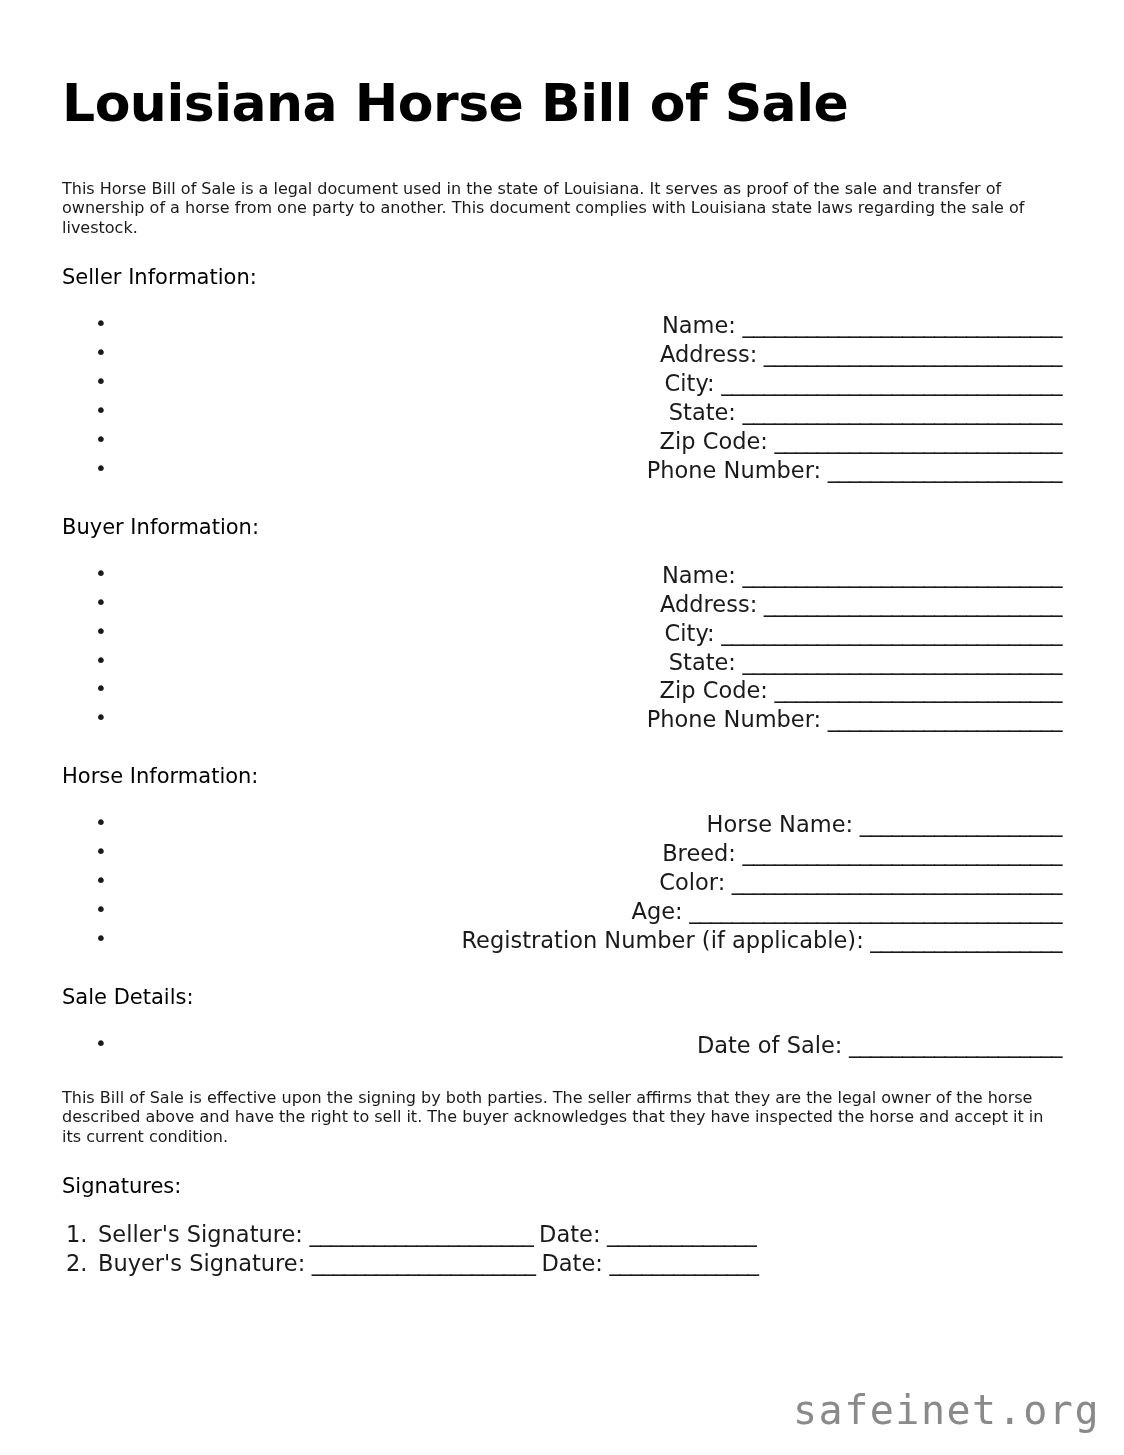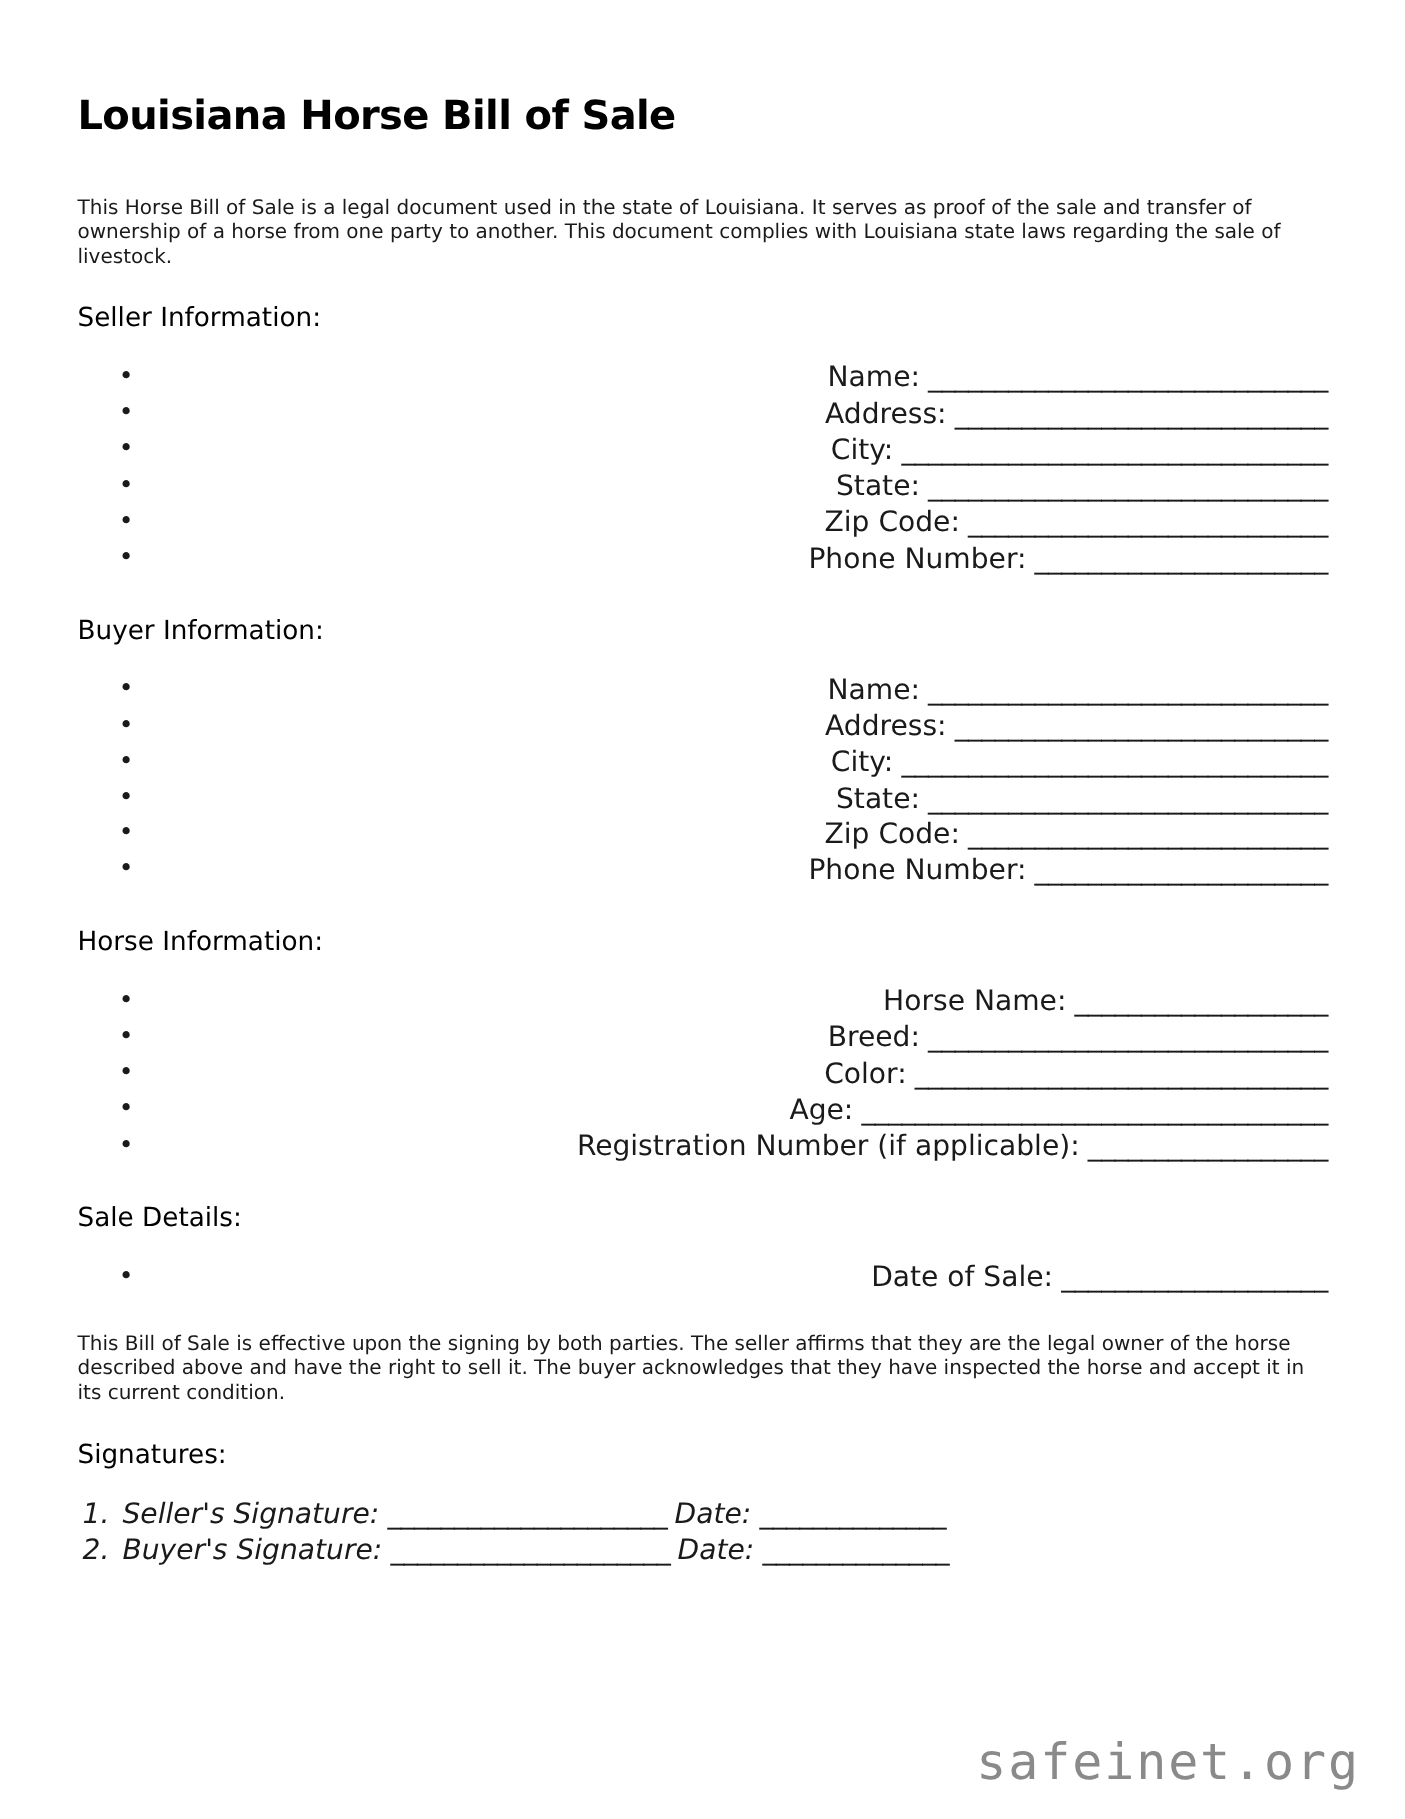--- a/index.html
+++ b/index.html
@@ -20,21 +20,21 @@
     position: absolute;
     left: 0;
     top: 0;
     width: 1124px;
     height: 1455px;
     box-sizing: border-box;
     padding: 62px 62px 0 62px;
     background: #ffffff;
   }
   .doc-title {
-    font-size: 32px;
+    font-size: 52px;
     font-weight: bold;
     letter-spacing: -0.5px;
     margin: 12px 0 0 0;
     line-height: 1.15;
   }
   .intro-para,
   .body-para {
     font-size: 16px;
     line-height: 1.22;
     margin: 0;
@@ -72,21 +72,20 @@
   ul.field-list > li::before {
     content: "\2022";
     position: absolute;
     left: 33px;
     top: 0;
     font-size: 20px;
     line-height: 1.285;
   }
   ol.sig-list {
     counter-reset: sigitem;
-    font-style: italic;
   }
   ol.sig-list > li {
     font-size: 22.5px;
     line-height: 1.285;
     position: relative;
     padding-left: 36px;
     white-space: nowrap;
     color: #1a1a1a;
   }
   ol.sig-list > li::before {
@@ -97,21 +96,21 @@
     top: 0;
   }
   .blank {
     letter-spacing: -0.6px;
   }
   .sig-date {
     margin-left: 6px;
   }
   .watermark {
     position: absolute;
-    right: 36px;
+    right: 24px;
     bottom: 22px;
     font-family: "DejaVu Sans Mono", "Liberation Mono", monospace;
     font-size: 40px;
     color: #8a8a8a;
     letter-spacing: 1.5px;
     white-space: nowrap;
   }
 </style>
 </head>
 <body>

